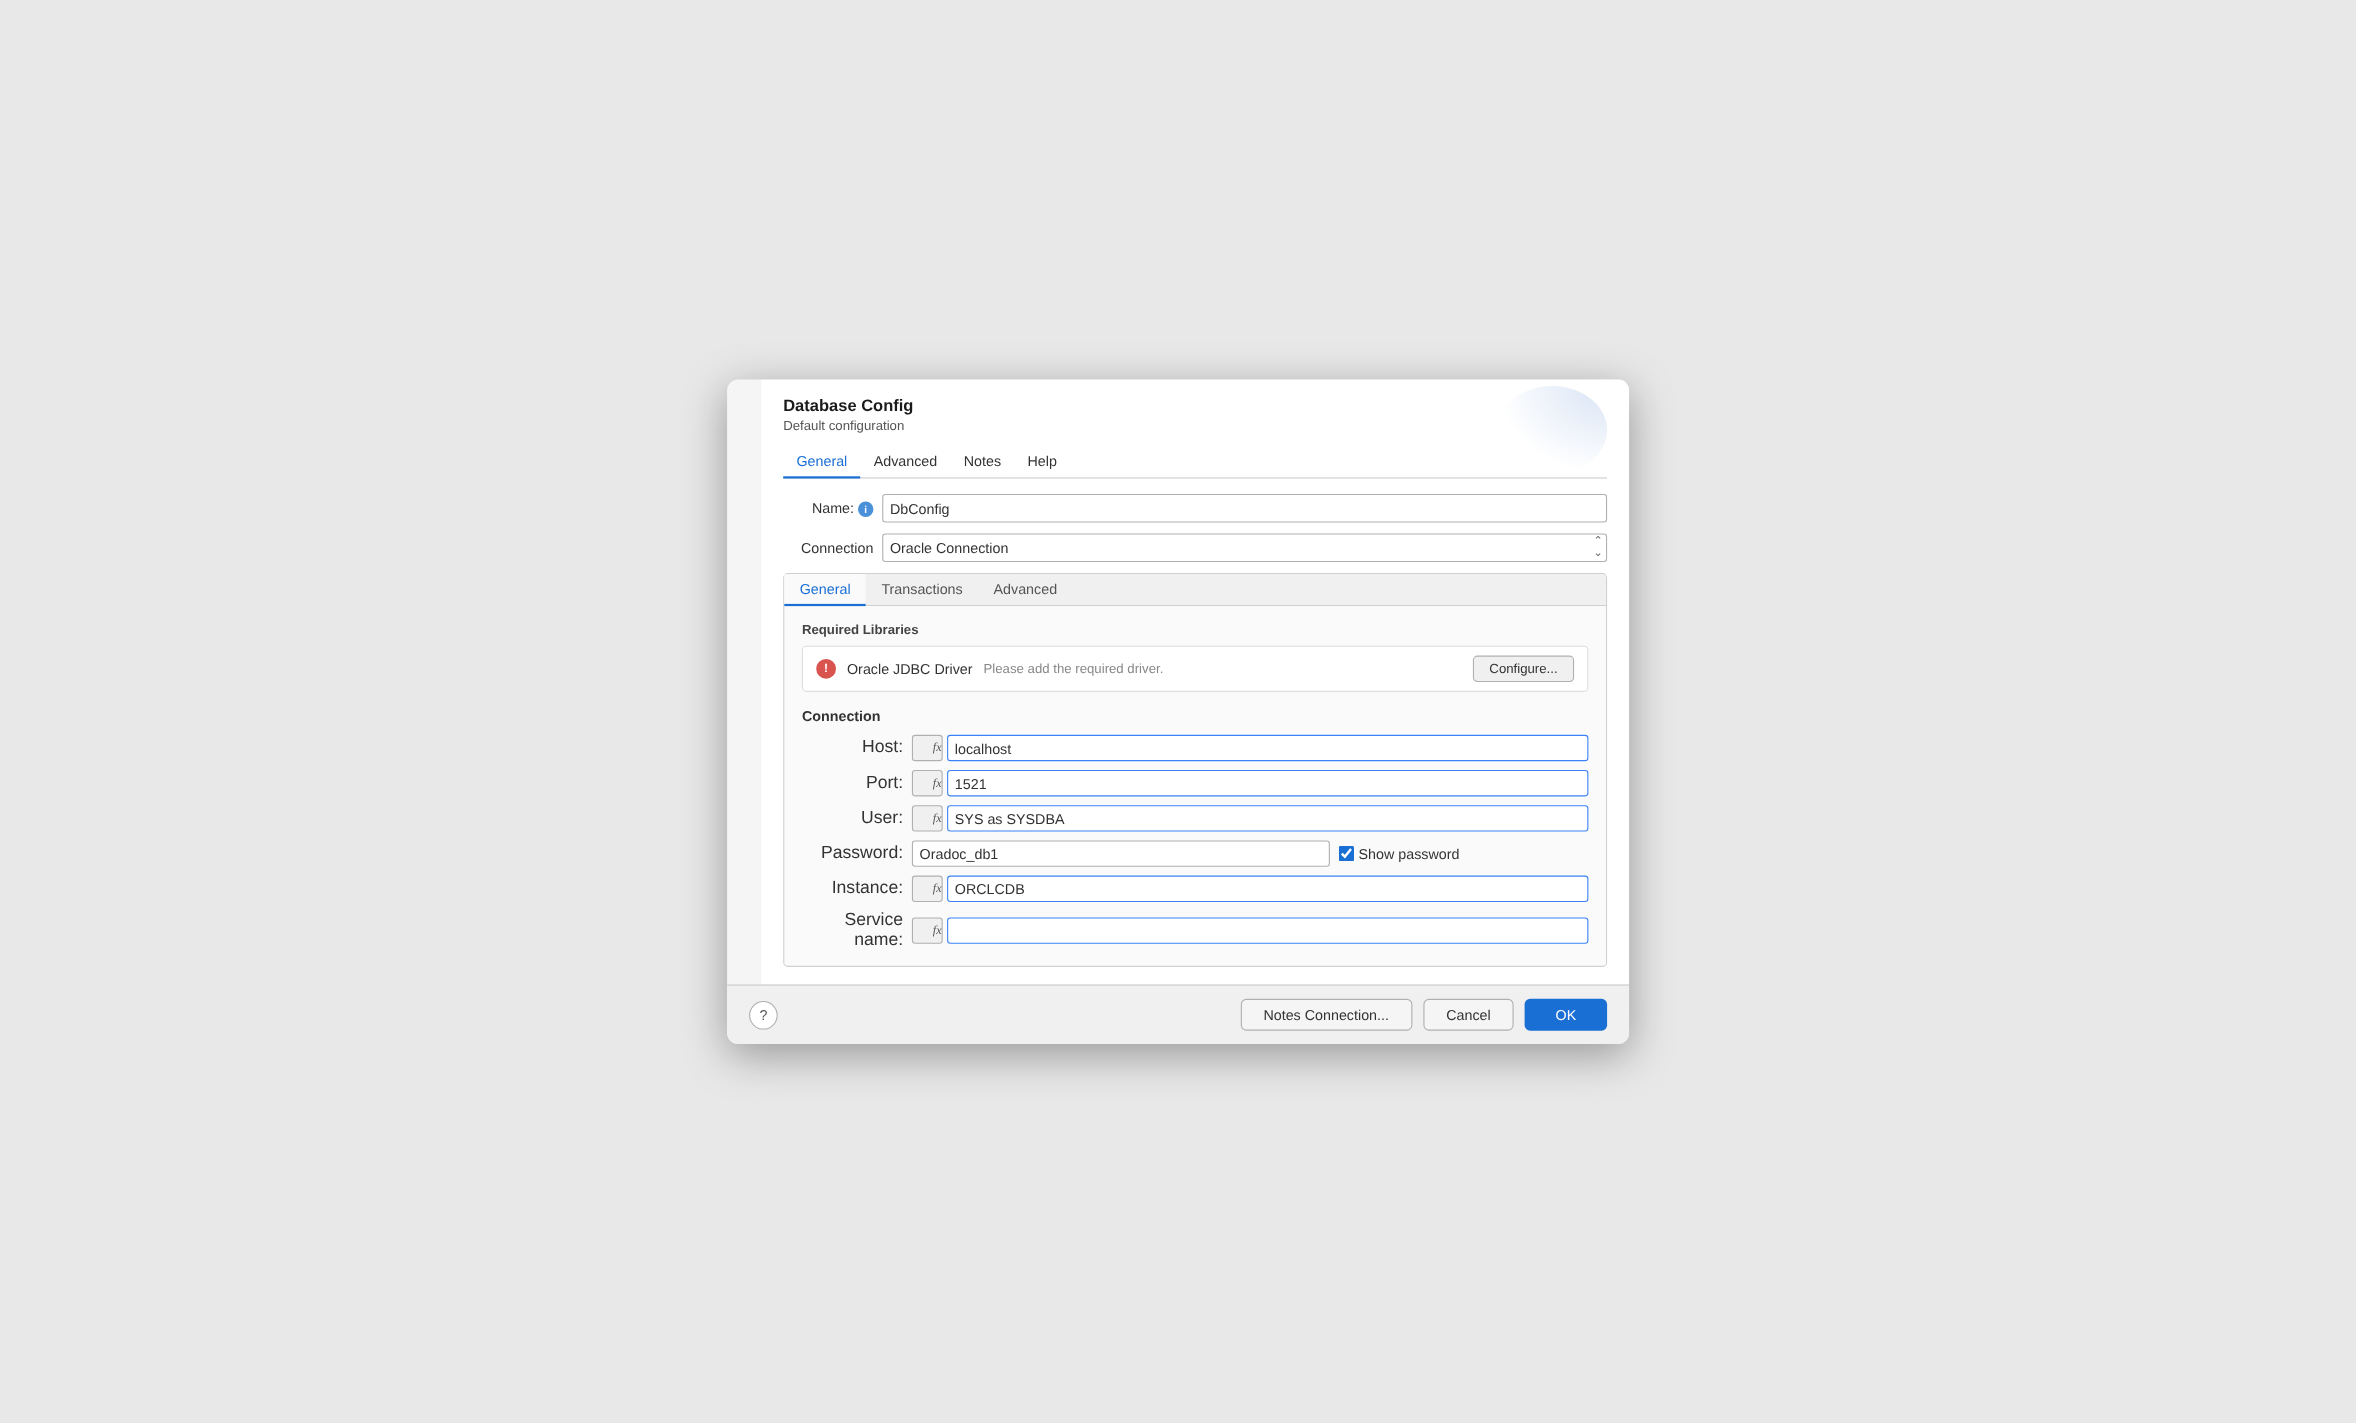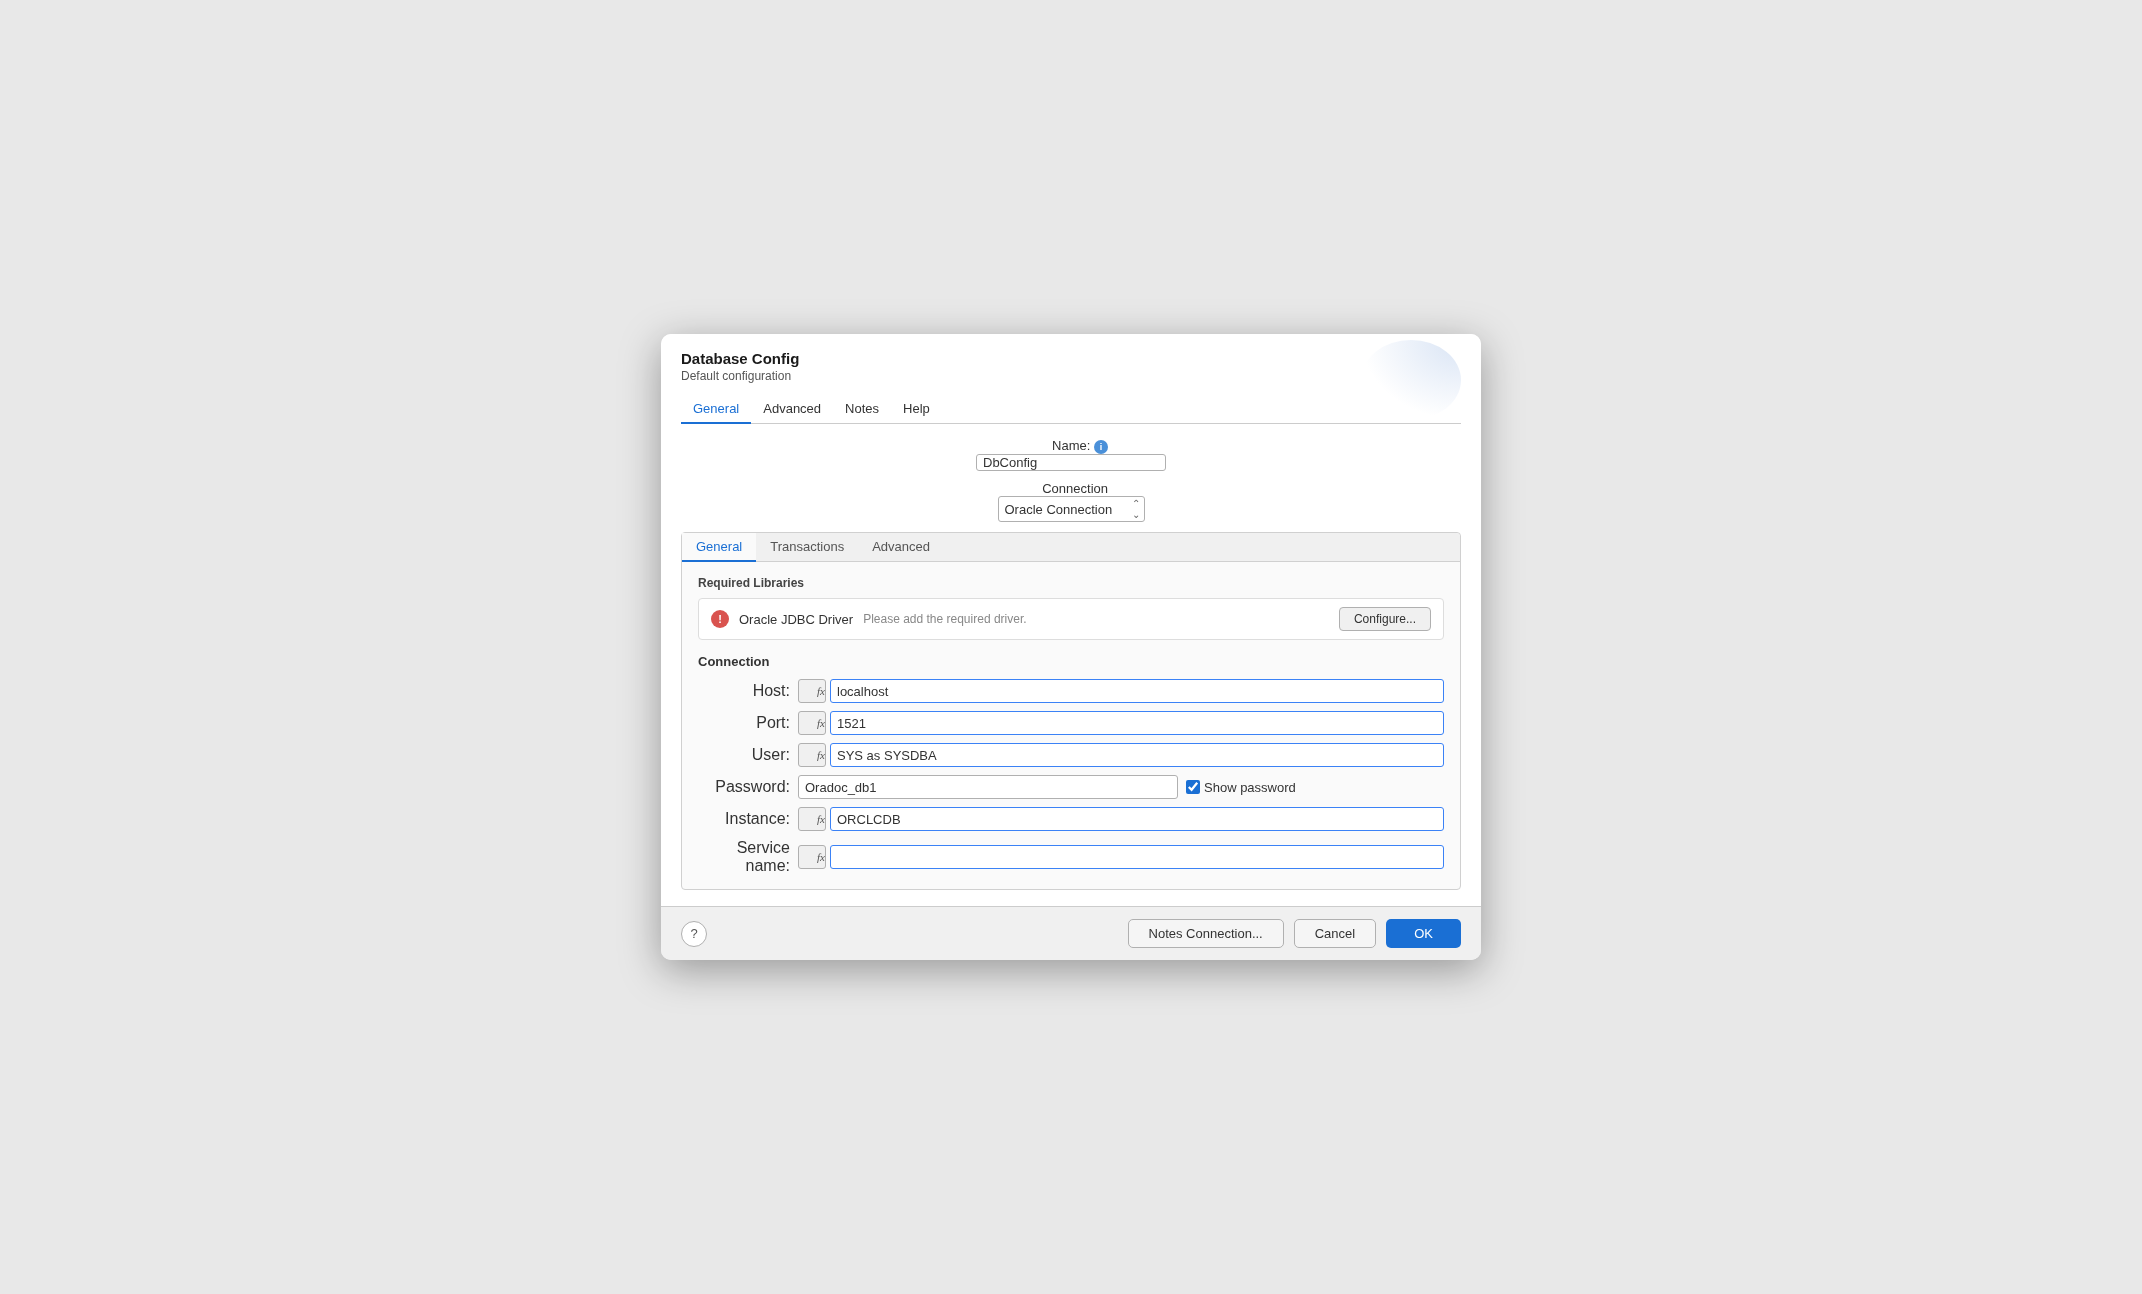--- a/index.html
+++ b/index.html
@@ -45,20 +45,21 @@
       height: 13px;
       border-radius: 50%;
     }
     .traffic-light.close { background: #ff5f56; border: 1px solid #e0443e; }
     .traffic-light.minimize { background: #ffbd2e; border: 1px solid #dea123; }
     .traffic-light.maximize { background: #27c93f; border: 1px solid #1aab29; }
 
     .content {
       padding: 16px 20px 16px 20px;
       background: #ffffff;
+      margin-left: 31px;
     }
     .dialog-header {
       margin-bottom: 12px;
       position: relative;
     }
     .dialog-title {
       font-size: 15px;
       font-weight: 700;
       color: #1a1a1a;
     }
@@ -95,21 +96,20 @@
     .outer-tab.active {
       color: #1a6fd4;
       border-bottom: 2px solid #1a6fd4;
     }
 
     
     .form-row {
       display: flex;
       align-items: center;
       margin-bottom: 10px;
-      flex-direction: column;
     }
     .form-label {
       width: 90px;
       font-size: 13px;
       color: #333;
       text-align: right;
       padding-right: 8px;
     }
     .info-icon {
       display: inline-flex;

